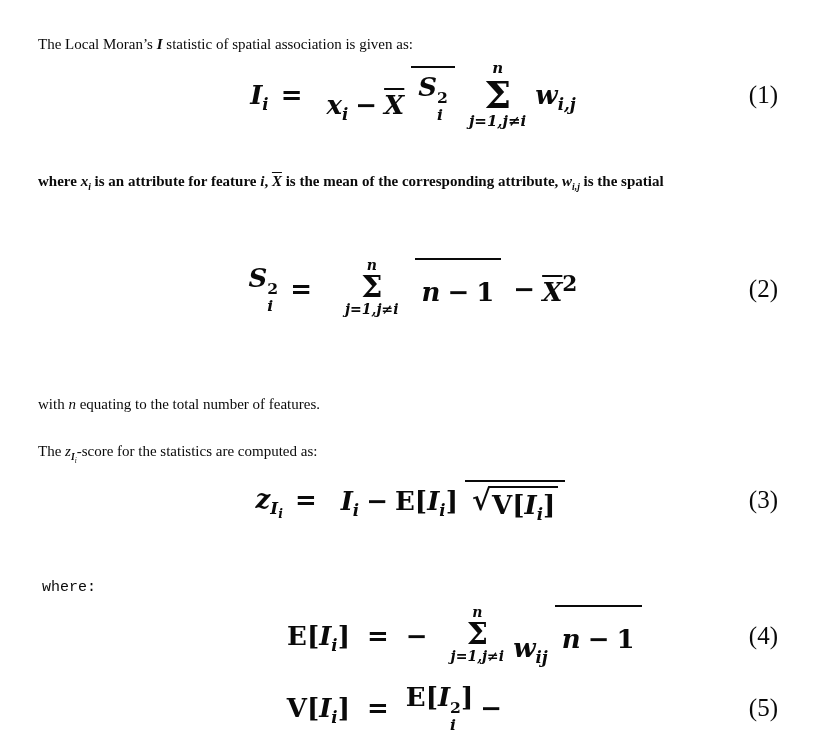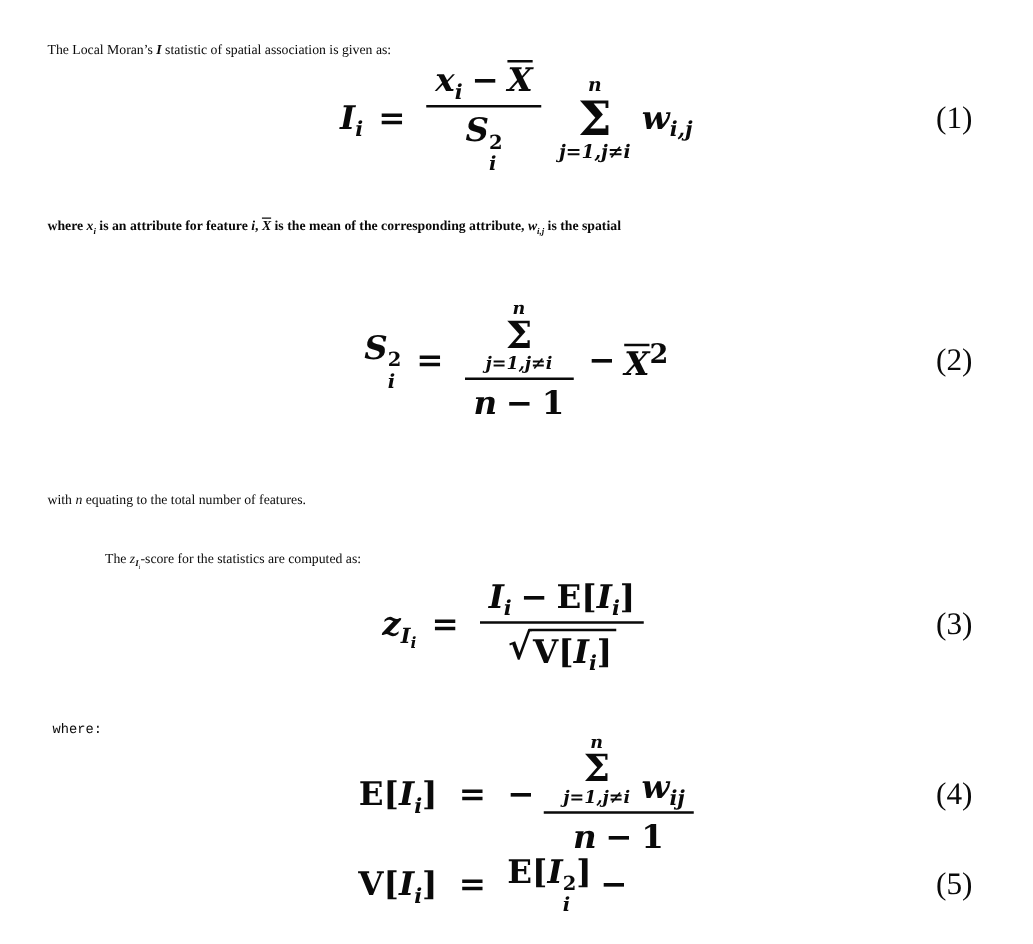--- a/index.html
+++ b/index.html
@@ -3,21 +3,21 @@
 <meta charset="utf-8">
 <style>
   html,body { margin:0; padding:0; background:#ffffff; }
   .page {
     position:relative; width:826px; height:755px; background:#ffffff; color:#0a0a0a;
     font-family:"Liberation Serif","DejaVu Serif",serif; overflow:hidden;
   }
   
   .para {
     position:absolute; left:38px; right:34px;
-    font-size:11px; line-height:42px; color:#0a0a0a;
+    font-size:15px; line-height:42px; color:#0a0a0a;
   }
   .mi { font-style:italic; }
   .bi { font-style:italic; font-weight:bold; }
   .bar { text-decoration:overline; }
   sub { font-size:64%; line-height:0; }
   sub sub { font-size:75%; }
   
   .eq {
     position:absolute; left:0; right:0;
     display:flex; justify-content:center; align-items:center;
@@ -27,21 +27,21 @@
   .eqnum {
     position:absolute; right:48px; top:50%; transform:translateY(-50%);
     font-weight:400; font-size:25px; font-family:"Liberation Serif",serif; font-style:normal;
   }
   .tok { display:inline-block; white-space:nowrap; }
   .mv { font-style:italic; }
   .rm { font-style:normal; }
   .rel { margin:0 12px; font-style:normal; }
   .rel.wide { margin:0 17px; }
   .mbin { margin:0 7px; font-style:normal; }
-  .frac { display:inline-flex; flex-direction:column; align-items:center; vertical-align:middle; margin:0 5px; }
+  .frac { display:inline-flex; flex-direction:row; align-items:flex-end; vertical-align:middle; margin:0 5px; }
   .fnum { display:flex; align-items:flex-end; justify-content:center; padding:0 7px 4px; }
   .fden { display:flex; align-items:center; justify-content:center; border-top:2px solid currentColor; padding:4px 7px 0; align-self:stretch; }
   .bigsum { display:inline-flex; flex-direction:column; align-items:center; margin:0 9px; line-height:1; }
   .bigsum .top { font-size:15px; font-style:italic; }
   .bigsum .sig { font-size:38px; font-style:normal; line-height:1; }
   .bigsum .bot { font-size:15px; font-style:italic; white-space:nowrap; }
   .bigsum.small .top { font-size:14px; }
   .bigsum.small .sig { font-size:30px; }
   .bigsum.small .bot { font-size:14px; }
   .stack { display:inline-flex; flex-direction:column; align-items:flex-start; font-size:60%; line-height:1.08; vertical-align:-0.42em; }
@@ -52,21 +52,21 @@
   .sqrt .radicand { border-top:2px solid currentColor; padding:2px 3px 0; display:inline-block; }
   
   .eq.align { justify-content:flex-start; padding-left:252px; }
   .alhs { display:inline-flex; width:98px; justify-content:flex-end; }
   
   #p1  { top:8px; }
   #eq1 { top:48px;  height:94px; }
   #p2  { top:160px;font-weight:bold; }
   #eq2 { top:230px; height:118px; }
   #p3  { top:368px; }
-  #p4  { top:415px;margin-left:46px; }
+  #p4  { top:415px; }
   #eq3 { top:452px; height:95px; }
   #p5  { top:552px; left:42px;font-family:Liberation Mono, monospace; }
   #eq4 { top:585px; height:102px; }
   #eq5 { top:687px; height:42px; }
 </style>
 </head>
 <body>
 
 <div class="page">
 

